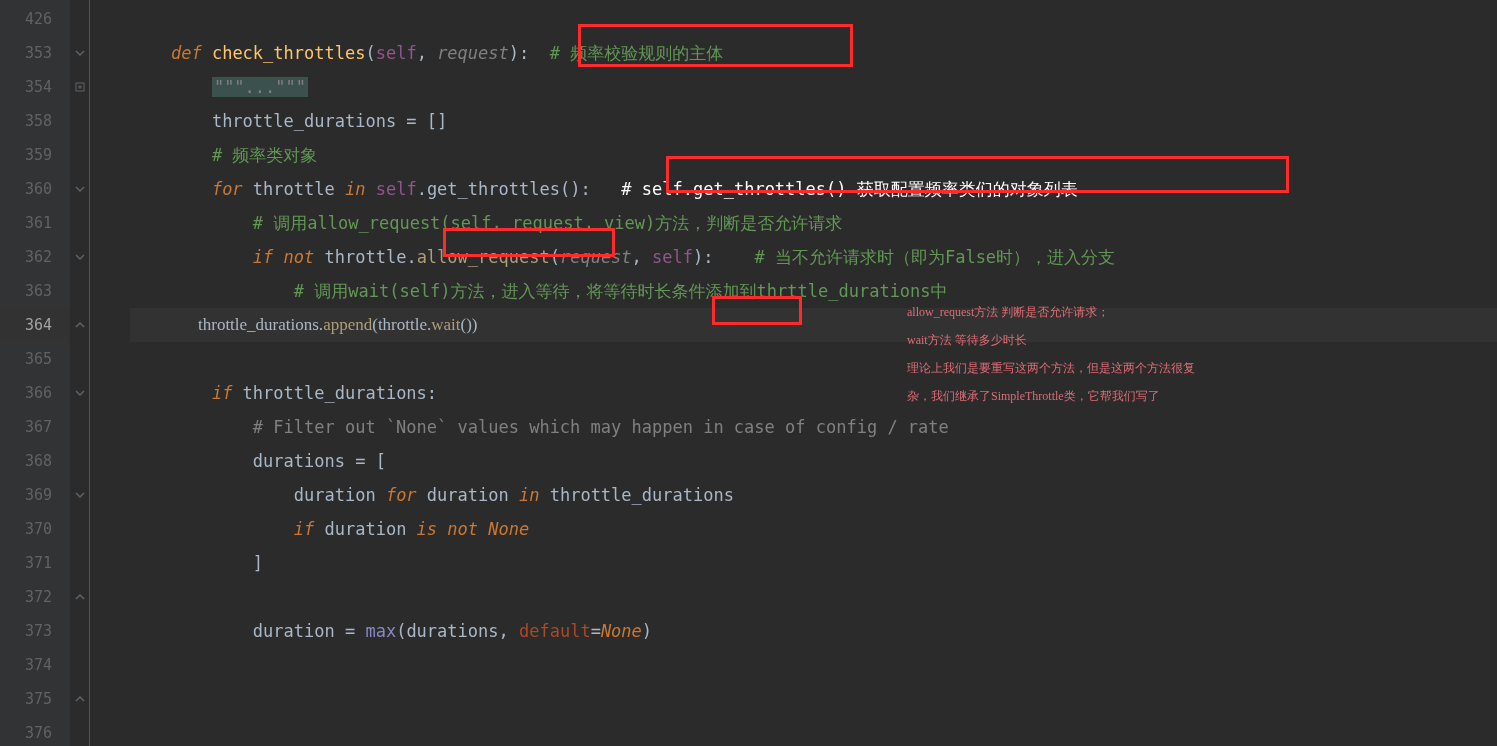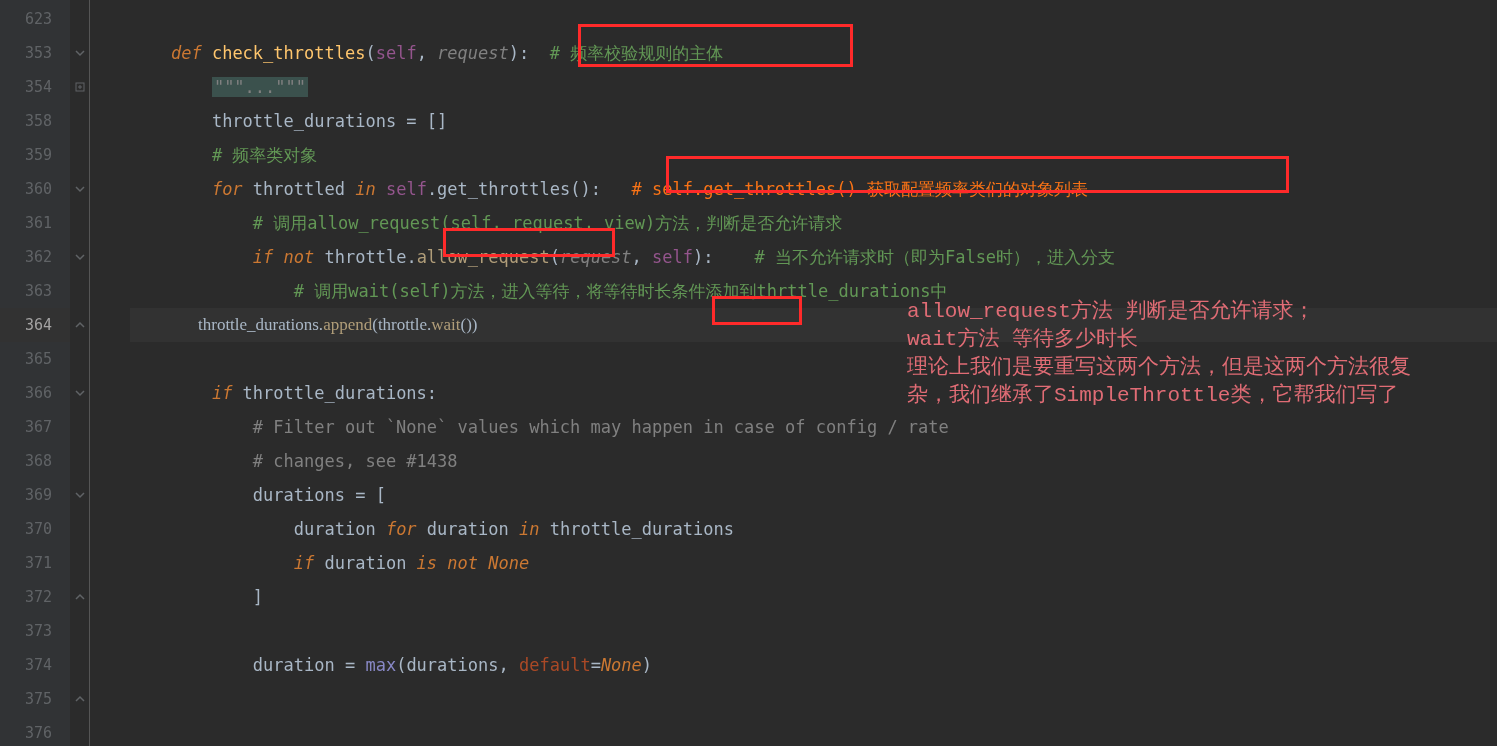--- a/index.html
+++ b/index.html
@@ -79,41 +79,41 @@
   .call { color: #b09d79; }
   .box-red {
     position: absolute;
     border: 3px solid #ff2a2a;
     pointer-events: none;
     z-index: 10;
   }
   .anno {
     position: absolute;
     color: #e06c75;
-    font-size: 21px;
+    font-size: 12px;
     line-height: 28px;
     z-index: 5;
-    font-family: Liberation Mono, monospace;
+    font-family: Liberation Serif, serif;
   }
   .hl-line {
     background: #323232;
     font-family: Liberation Serif, serif;
   }
   .docbg {
     background: #3b514d;
     padding: 0 2px;
     color:#808080;
   }
 </style>
 </head>
 <body>
 
 <div class="editor">
   <div class="gutter">
-    <div class="ln">623</div>
+    <div class="ln">426</div>
     <div class="ln">353</div>
     <div class="ln">354</div>
     <div class="ln">358</div>
     <div class="ln">359</div>
     <div class="ln">360</div>
     <div class="ln">361</div>
     <div class="ln">362</div>
     <div class="ln">363</div>
     <div class="ln hl">364</div>
     <div class="ln">365</div>
@@ -194,29 +194,28 @@
   </div>
 
   <div class="content-col"></div>
 
   <div class="code">
     <div class="line"></div>
     <div class="line">    <span class="kw">def </span><span class="fn">check_throttles</span><span>(</span><span class="self">self</span><span class="op">, </span><span class="param" style="color:#808080;font-style:italic;">request</span><span>):</span><span class="commentg" style="color:#629755">  # 频率校验规则的主体</span></div>
     <div class="line">        <span class="docbg">"""..."""</span></div>
     <div class="line">        <span>throttle_durations = []</span></div>
     <div class="line">        <span class="commentg" style="color:#629755"># 频率类对象</span></div>
-    <div class="line">        <span class="kw">for </span><span>throttled </span><span class="kw">in </span><span class="self">self</span><span>.get_throttles():</span><span class="commentg" style="color:#f97316">   # self.get_throttles() 获取配置频率类们的对象列表</span></div>
+    <div class="line">        <span class="kw">for </span><span>throttle </span><span class="kw">in </span><span class="self">self</span><span>.get_throttles():</span><span class="commentg" style="color:#ffffff">   # self.get_throttles() 获取配置频率类们的对象列表</span></div>
     <div class="line">            <span class="commentg" style="color:#629755"># 调用allow_request(self, request, view)方法，判断是否允许请求</span></div>
     <div class="line">            <span class="kw">if </span><span class="kw">not </span><span>throttle.</span><span class="call" style="color:#b09d79">allow_request</span><span>(</span><span style="color:#808080;font-style:italic">request</span><span>, </span><span class="self">self</span><span>):</span><span class="commentg" style="color:#629755">    # 当不允许请求时（即为False时），进入分支</span></div>
     <div class="line">                <span class="commentg" style="color:#629755"># 调用wait(self)方法，进入等待，将等待时长条件添加到thrttle_durations中</span></div>
     <div class="line hl-line">                <span>throttle_durations.</span><span class="call" style="color:#b09d79">append</span><span>(throttle.</span><span class="call" style="color:#b09d79">wait</span><span>())</span></div>
     <div class="line"></div>
     <div class="line">        <span class="kw">if </span><span>throttle_durations:</span></div>
     <div class="line">            <span class="comment"># Filter out `None` values which may happen in case of config / rate</span></div>
-    <div class="line">            <span class="comment"># changes, see #1438</span></div>
     <div class="line">            <span>durations = [</span></div>
     <div class="line">                <span>duration </span><span class="kw">for </span><span>duration </span><span class="kw">in </span><span>throttle_durations</span></div>
     <div class="line">                <span class="kw">if </span><span>duration </span><span class="kw">is not </span><span class="kwn" style="font-style:italic">None</span></div>
     <div class="line">            <span>]</span></div>
     <div class="line"></div>
     <div class="line">            <span>duration = </span><span style="color:#8888c6">max</span><span>(durations, </span><span style="color:#aa4926">default</span><span>=</span><span class="kwn" style="font-style:italic">None</span><span>)</span></div>
     <div class="line"></div>
 
     <div class="box-red" style="left:448px; top:24px; width:275px; height:43px;"></div>
     <div class="box-red" style="left:536px; top:156px; width:623px; height:37px;"></div>

